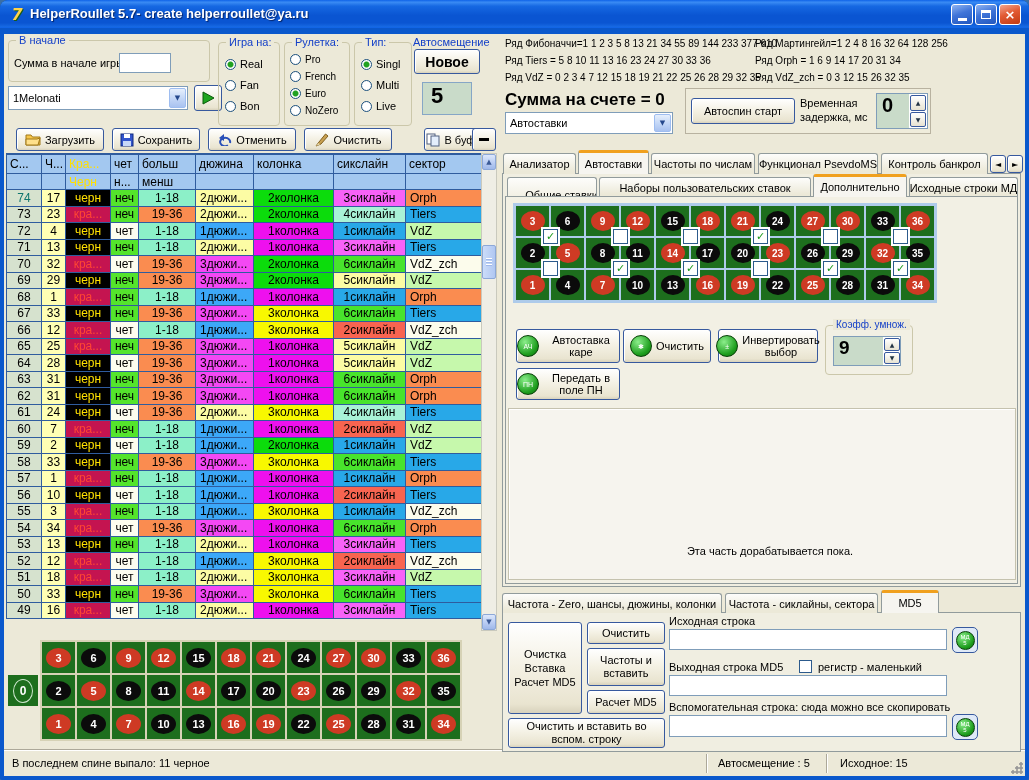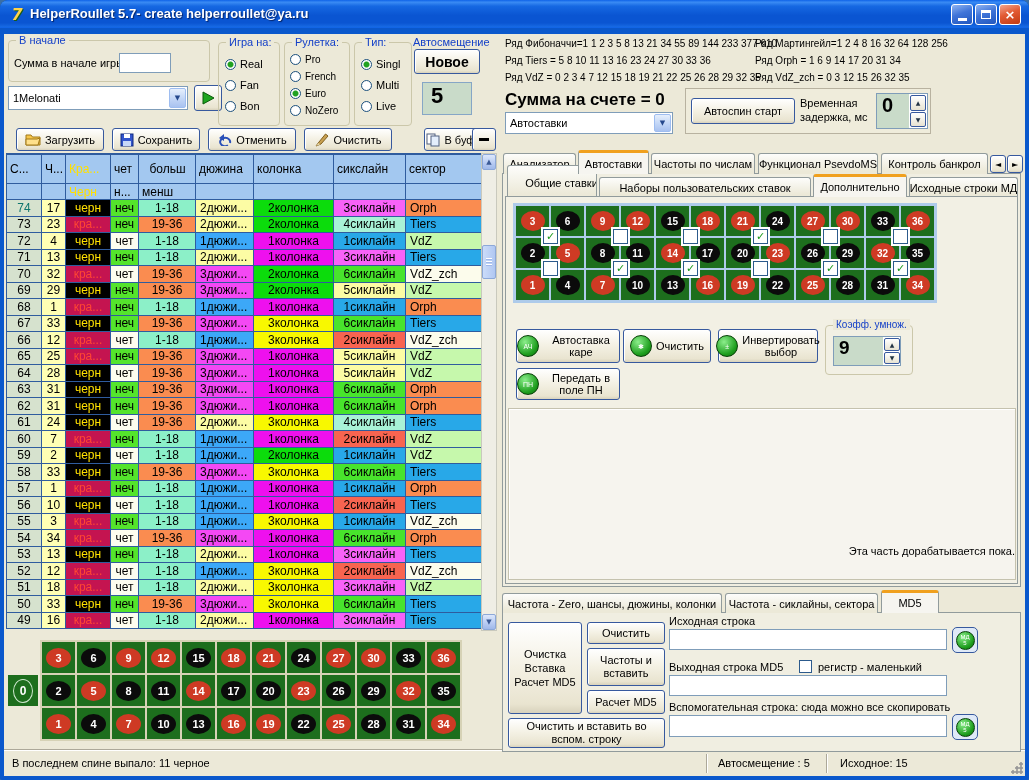--- a/index.html
+++ b/index.html
@@ -231,21 +231,21 @@
     </div>
 
     <div id="spins-table" class="abs" style="left:2px;top:119px;width:475px;height:478px;overflow:hidden;border-top:1px solid #2F5C9E">
         <table>
           <thead>
             <tr>
               <th style="width: 35px; height: 19px;">С...</th>
               <th style="width: 24px; height: 19px;">Ч...</th>
               <th style="width: 45px; height: 19px; color: rgb(255, 224, 0);">Кра...</th>
               <th style="width: 28px; height: 19px;">чет</th>
-              <th style="width: 57px; height: 29px; text-align: center;">больш</th>
+              <th style="width: 57px; height: 19px;">больш</th>
               <th style="width: 58px; height: 19px;">дюжина</th>
               <th style="width: 80px; height: 19px;">колонка</th>
               <th style="width: 72px; height: 19px;">сикслайн</th>
               <th style="width: 76px; height: 19px;">сектор</th>
             </tr>
             <tr>
               <th style="width: 35px; height: 16px;"></th>
               <th style="width: 24px; height: 16px;"></th>
               <th style="width: 45px; height: 16px; color: rgb(255, 224, 0);">Черн</th>
               <th style="width: 28px; height: 16px;">н...</th>
@@ -701,21 +701,21 @@
         <div class="tab active" style="left: 574px; width: 71px; top: 116px; height: 24px;">Автоставки</div>
         <div class="tab" style="left: 647px; width: 104px; top: 119px; height: 21px;">Частоты по числам</div>
         <div class="tab" style="left: 754px; width: 120px; top: 119px; height: 21px;">Функционал PsevdoMS</div>
         <div class="tab" style="left: 877px; width: 107px; top: 119px; height: 21px;">Контроль банкрол</div>
       </div>
     <div class="xpbtn abs" style="left:986px;top:121px;width:16px;height:18px;font-family:'DejaVu Sans',sans-serif;font-size:8px">◄</div>
     <div class="xpbtn abs" style="left:1003px;top:121px;width:16px;height:18px;font-family:'DejaVu Sans',sans-serif;font-size:8px">►</div>
     <div class="panel" style="left:498px;top:139px;width:519px;height:414px"></div>
 
     <div>
-        <div class="tab" style="left: 503px; width: 90px; top: 131px; height: 34px; padding-left: 24px;">Общие ставки</div>
+        <div class="tab" style="left: 503px; width: 90px; top: 143px; height: 34px; padding-left: 24px;">Общие ставки</div>
         <div class="tab" style="left: 595px; width: 212px; top: 143px; height: 20px;">Наборы пользовательских ставок</div>
         <div class="tab active" style="left: 809px; width: 94px; top: 140px; height: 23px;">Дополнительно</div>
         <div class="tab" style="left: 905px; width: 109px; top: 143px; height: 20px;">Исходные строки МД</div>
       </div>
     <div class="panel" style="left:501px;top:162px;width:513px;height:388px;background:#F2F0E4;z-index:2"></div>
 
     <div class="abs" style="left: 509px; top: 169px; z-index: 3; position: absolute; background: rgb(174, 203, 234); padding: 3px;">
         <div style="display: grid; grid-template-columns: repeat(12, 33px); grid-auto-rows: 30px; gap: 2px;">
           <div class="rcell" style="width: 33px; height: 30px;">
             <div class="numc" style="width: 24px; height: 20px; font-size: 10px; background: rgb(206, 58, 36);">3</div>
@@ -861,21 +861,21 @@
           <div class="sb">▼</div>
         </div>
       </div>
     </div>
     <div class="xpbtn abs" style="left:512px;top:334px;width:104px;height:32px;z-index:3">
       <span class="gdot">ПН</span>
       <span style="white-space:normal;text-align:center;line-height:12px">Передать в поле ПН</span>
     </div>
 
     <div class="abs" style="left:504px;top:374px;width:508px;height:172px;background:#F6F4EE;border:1px solid #C5C2AE;box-shadow:inset 1px 1px 0 #fff;z-index:3">
-      <div class="abs" style="left:0;top:136px;width:100%;text-align:right">Эта часть дорабатывается пока.</div>
+      <div class="abs" style="left:8px;top:136px;width:100%;text-align:center">Эта часть дорабатывается пока.</div>
     </div>
 
     <div>
         <div class="tab" style="left: 498px; width: 220px; top: 559px; height: 20px;">Частота - Zero, шансы, дюжины, колонки</div>
         <div class="tab" style="left: 721px; width: 153px; top: 559px; height: 20px;">Частота - сиклайны, сектора</div>
         <div class="tab active" style="left: 877px; width: 58px; top: 556px; height: 23px; text-align: center;">MD5</div>
       </div>
     <div class="panel" style="left:498px;top:578px;width:519px;height:140px"></div>
 
     <div class="xpbtn abs" style="left:504px;top:588px;width:74px;height:92px;z-index:3;white-space:normal;text-align:center;line-height:14px;padding:2px">Очистка Вставка Расчет MD5</div>

